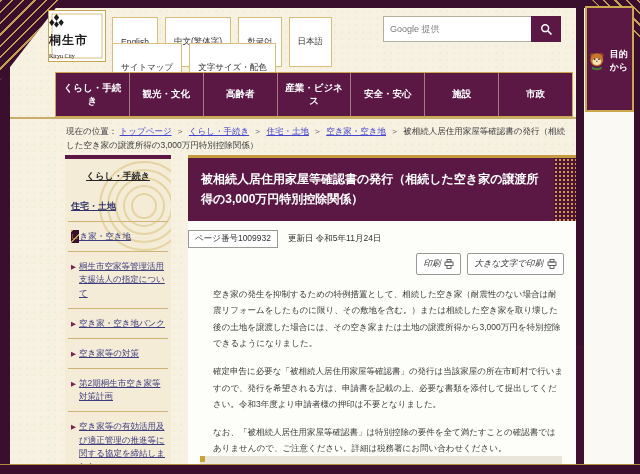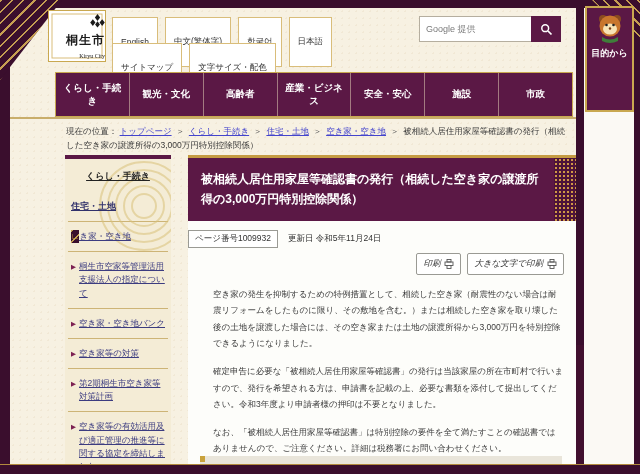--- a/index.html
+++ b/index.html
@@ -24,34 +24,34 @@
   .corner{ position:absolute; background-color:#3a0e2d; z-index:6;
     background-image:repeating-linear-gradient(135deg, rgba(205,166,84,.95) 0 1.5px, transparent 1.5px 8px); }
   .corner-tl{ left:0; top:0; width:62px; height:80px; clip-path:polygon(0 0,100% 0,0 100%); }
   .corner-tr{ left:592px; top:0; width:48px; height:46px; clip-path:polygon(0 0,100% 0,100% 100%);
     background-image:repeating-linear-gradient(45deg, rgba(205,166,84,.95) 0 1.5px, transparent 1.5px 8px); }
 
   
   .logo-box{ position:absolute; left:48px; top:10px; width:58px; height:52px; z-index:7;
     background:#fff; border:1px solid #c9a850;
     box-shadow:inset 0 0 0 2.5px #fff, inset 0 0 0 3.5px #d9bd7a;
-    display:flex; flex-direction:column; align-items:flex-end; justify-content:center; gap:4px; }
+    display:flex; flex-direction:column; align-items:flex-start; justify-content:center; gap:4px; }
   .logo-jp{ font-family:"Liberation Serif","DejaVu Serif",serif; font-size:12px; font-weight:bold; color:#1c1c1c; letter-spacing:1px; }
   .logo-en{ font-family:"Liberation Serif","DejaVu Serif",serif; font-size:6px; color:#1c1c1c; }
   .lang-row{ position:absolute; left:112px; top:17px; display:flex; gap:7px; z-index:7; }
   .util-row{ position:absolute; left:112px; top:43px; display:flex; gap:7px; z-index:7;border-radius:9px; }
   .hbtn{ background:#fff; border:1px solid #d9bd7a; padding:18px 8px; font-size:8.5px; color:#333; cursor:pointer;text-align:center; }
   .search-box{ position:absolute; left:383px; top:16px; width:178px; height:26px; display:flex; z-index:7; }
-  .search-box input{ flex:1; border:1px solid #b5ae9f; border-right:none; background:#fff; font-size:9px; padding:0 6px; color:#333; min-width:0;margin-left:36px; }
+  .search-box input{ flex:1; border:1px solid #b5ae9f; border-right:none; background:#fff; font-size:9px; padding:0 6px; color:#333; min-width:0; }
   .search-box input::placeholder{ color:#7a7a7a; }
   .search-btn{ width:30px; background:#5b1845; border:1px solid #5b1845; display:flex; align-items:center; justify-content:center; cursor:pointer; }
 
   
   .purpose-panel{ position:absolute; left:585px; top:6px; width:49px; height:106px; z-index:7;
-    background:#5b1845; border:2px solid #c9a850; display:flex; flex-direction:column; align-items:center;
+    background:#5b1845; border:2px solid #c9a850; display:flex; align-items:center;
     justify-content:flex-start; padding-top:4px; gap:3px; cursor:pointer; }
   .purpose-label{ color:#fff; font-size:9px; font-weight:bold; }
 
   
   .nav{ position:absolute; left:55px; top:72px; width:518px; height:45px; display:flex;
     background:#5b1845; border:1px solid #c9a850; z-index:7; }
   .nav-item{ flex:1; display:flex; align-items:center; justify-content:center; text-align:center;
     color:#fff; font-weight:bold; font-size:9.5px; line-height:1.35; padding:2px 3px;
     border-left:1px solid rgba(238,222,190,.5); cursor:pointer; }
   .nav-item:first-child{ border-left:none; }

